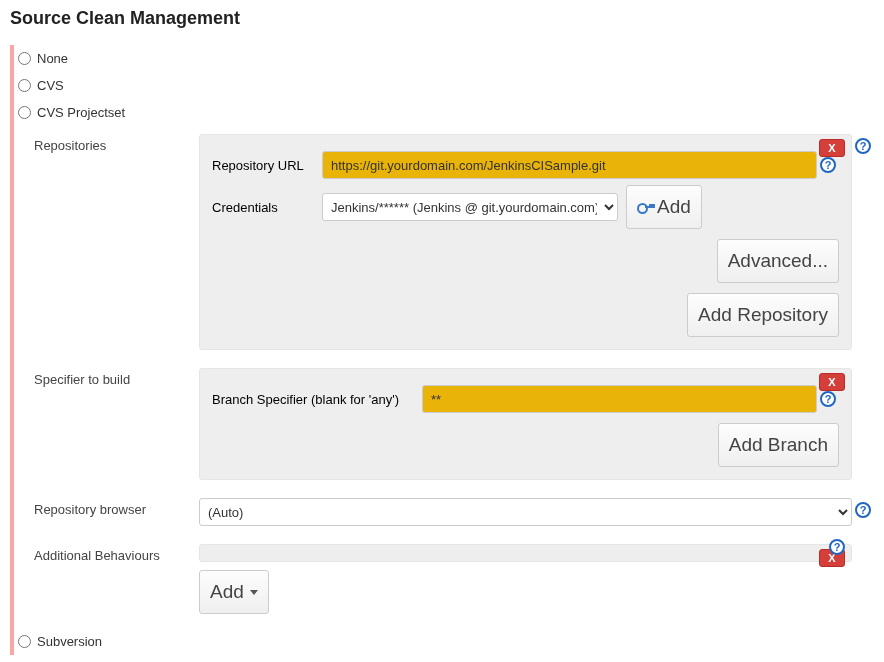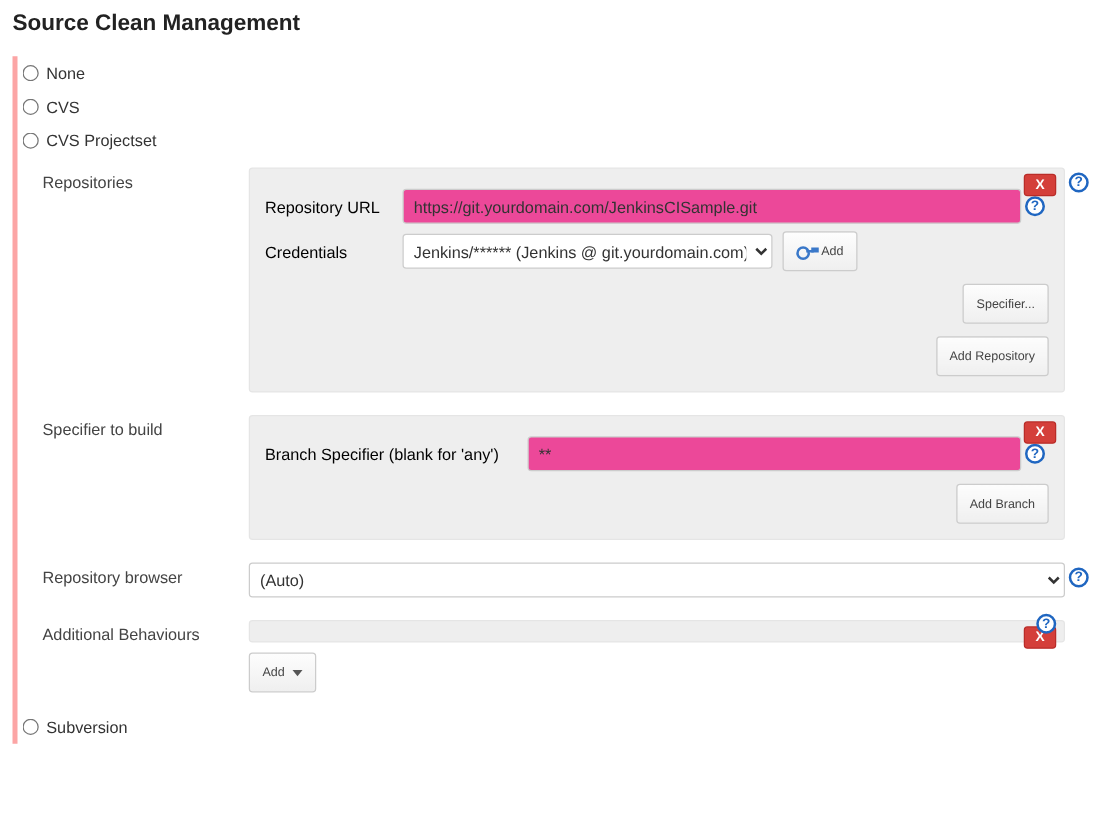--- a/index.html
+++ b/index.html
@@ -106,48 +106,48 @@
     display: flex;
     align-items: center;
   }
   input[type=text] {
     flex: 1;
     height: 28px;
     padding: 2px 8px;
     border: 1px solid #ccc;
     border-radius: 3px;
     font-size: 13px;
-    background: #ec4899;
+    background: #eab308;
     color: #333;
   }
   select {
     height: 28px;
     padding: 2px 4px;
     border: 1px solid #ccc;
     border-radius: 3px;
     font-size: 13px;
     background: #fff;
     color: #333;
   }
   .inner-help {
     width: 22px;
     flex: 0 0 22px;
     display: flex;
     justify-content: center;
   }
   .btn {
     display: inline-flex;
     align-items: center;
-    height: 32px;
+    height: 44px;
     padding: 0 10px;
     border: 1px solid #ccc;
     border-radius: 3px;
     background: linear-gradient(#fdfdfd, #efefef);
     color: #444;
-    font-size: 10px;
+    font-size: 19px;
     cursor: pointer;
     white-space: nowrap;
   }
   .key-icon {
     display: inline-block;
     width: 14px; height: 10px;
     margin-right: 6px;
     position: relative;
   }
   .key-icon::before {
@@ -252,21 +252,21 @@
                 </select>
                 <div class="btn">
                   <span class="key-icon"></span>
                   <span>Add</span>
                 </div>
               </div>
               <div class="inner-help"></div>
             </div>
 
             <div class="btn-row-right">
-              <div class="btn">Specifier...</div>
+              <div class="btn">Advanced...</div>
             </div>
             <div class="btn-row-right">
               <div class="btn">Add Repository</div>
             </div>
           </div>
           <div class="help">
             <span class="help-icon">?</span>
           </div>
         </div>
       </div>

